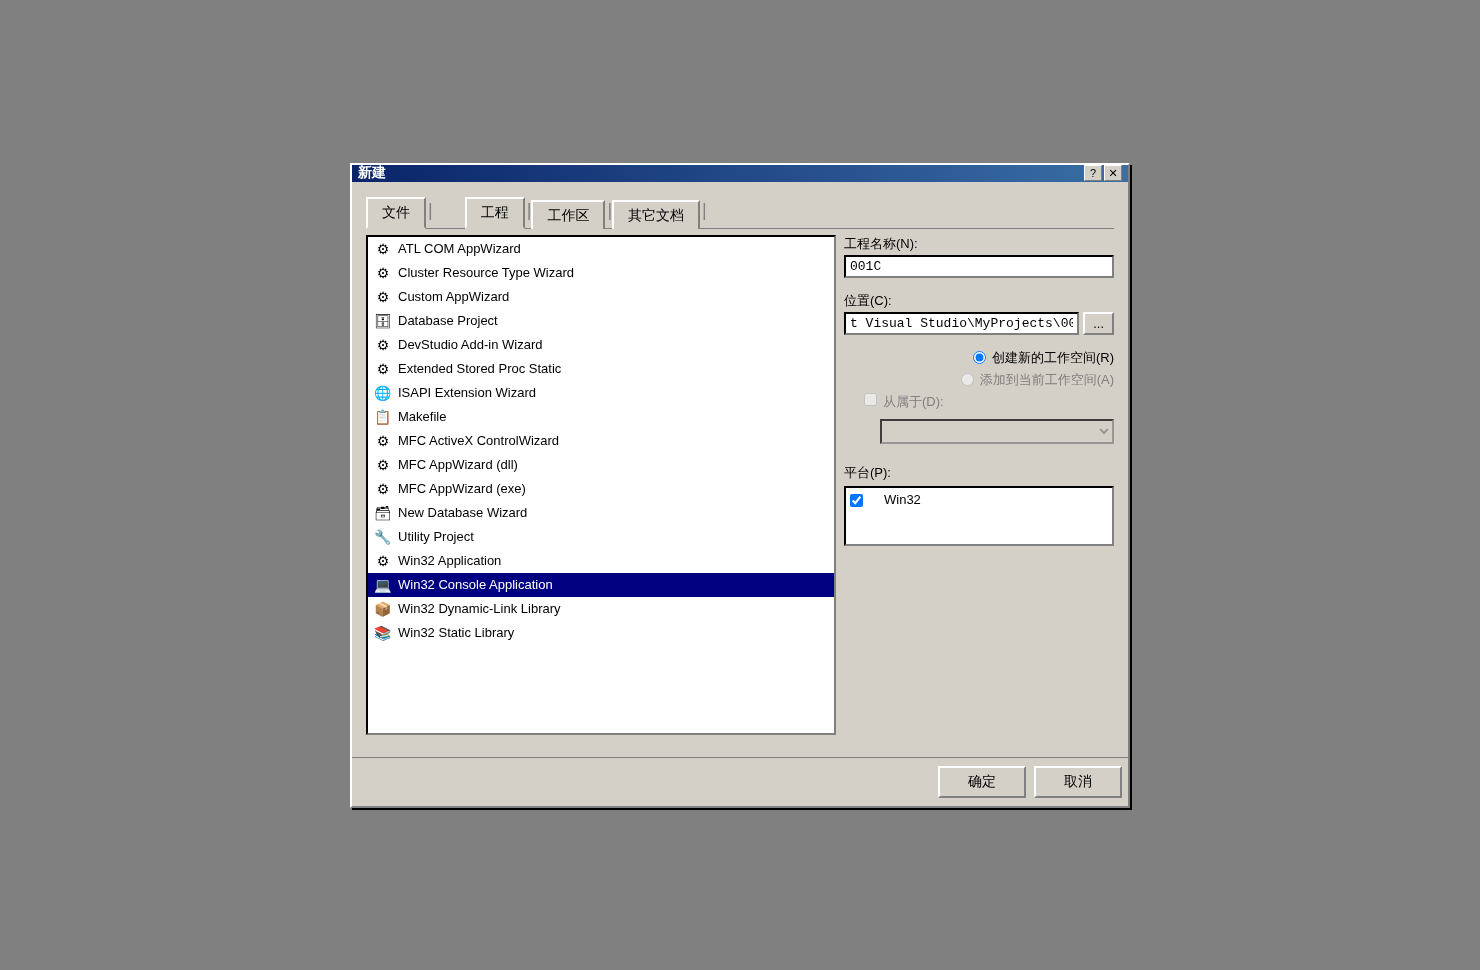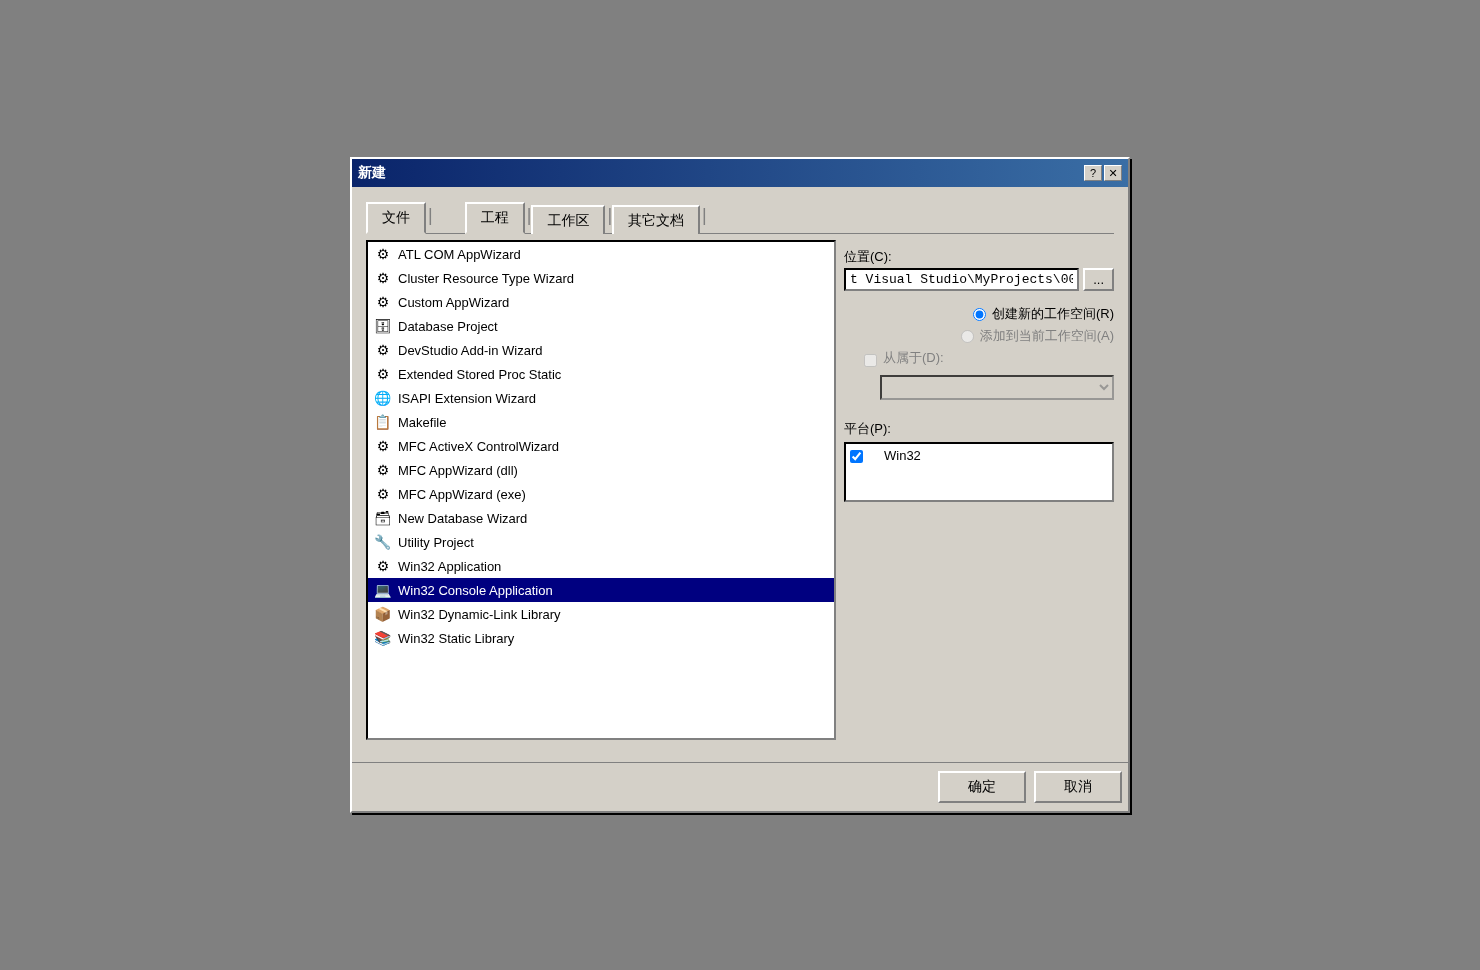--- a/index.html
+++ b/index.html
@@ -21,21 +21,21 @@
       border-bottom-color: #808080;
       box-shadow: 2px 2px 0 #000;
     }
     .title-bar {
       background: linear-gradient(to right, #0a246a, #3a6ea5);
       color: #fff;
       padding: 4px 6px;
       display: flex;
       align-items: center;
       justify-content: space-between;
-      height: 28px;
+      height: 17px;
     }
     .title-bar-text {
       font-size: 14px;
       font-weight: bold;
     }
     .title-bar-buttons {
       display: flex;
       gap: 2px;
     }
     .title-btn {
@@ -180,21 +180,21 @@
       align-items: center;
       gap: 6px;
       font-size: 13px;
       justify-content: flex-end;
     }
     .radio-item.disabled {
       color: #808080;
     }
     .checkbox-item {
       display: flex;
-      align-items: flex-end;
+      align-items: flex-start;
       gap: 6px;
       font-size: 13px;
       color: #808080;
       margin-left: 20px;
     }
     .depends-row {
       display: flex;
       gap: 4px;
       align-items: center;
       margin-left: 36px;
@@ -358,20 +358,24 @@
             <span class="icon">📦</span>
             <span>Win32 Dynamic-Link Library</span>
           </div>
           <div class="list-item">
             <span class="icon">📚</span>
             <span>Win32 Static Library</span>
           </div>
         </div>
 
       <div class="right-panel">
+        <div>
+          <div class="field-label">工程名称(N):</div>
+          <input class="field-input" type="text" value="001C" style="">
+        </div>
 
         <div class="section-gap">
           <div class="field-label">位置(C):</div>
           <div class="field-row">
             <input class="field-input-path" type="text" value="t Visual Studio\MyProjects\001C" style="">
             <button class="browse-btn">...</button>
           </div>
         </div>
 
         <div class="radio-group section-gap">

